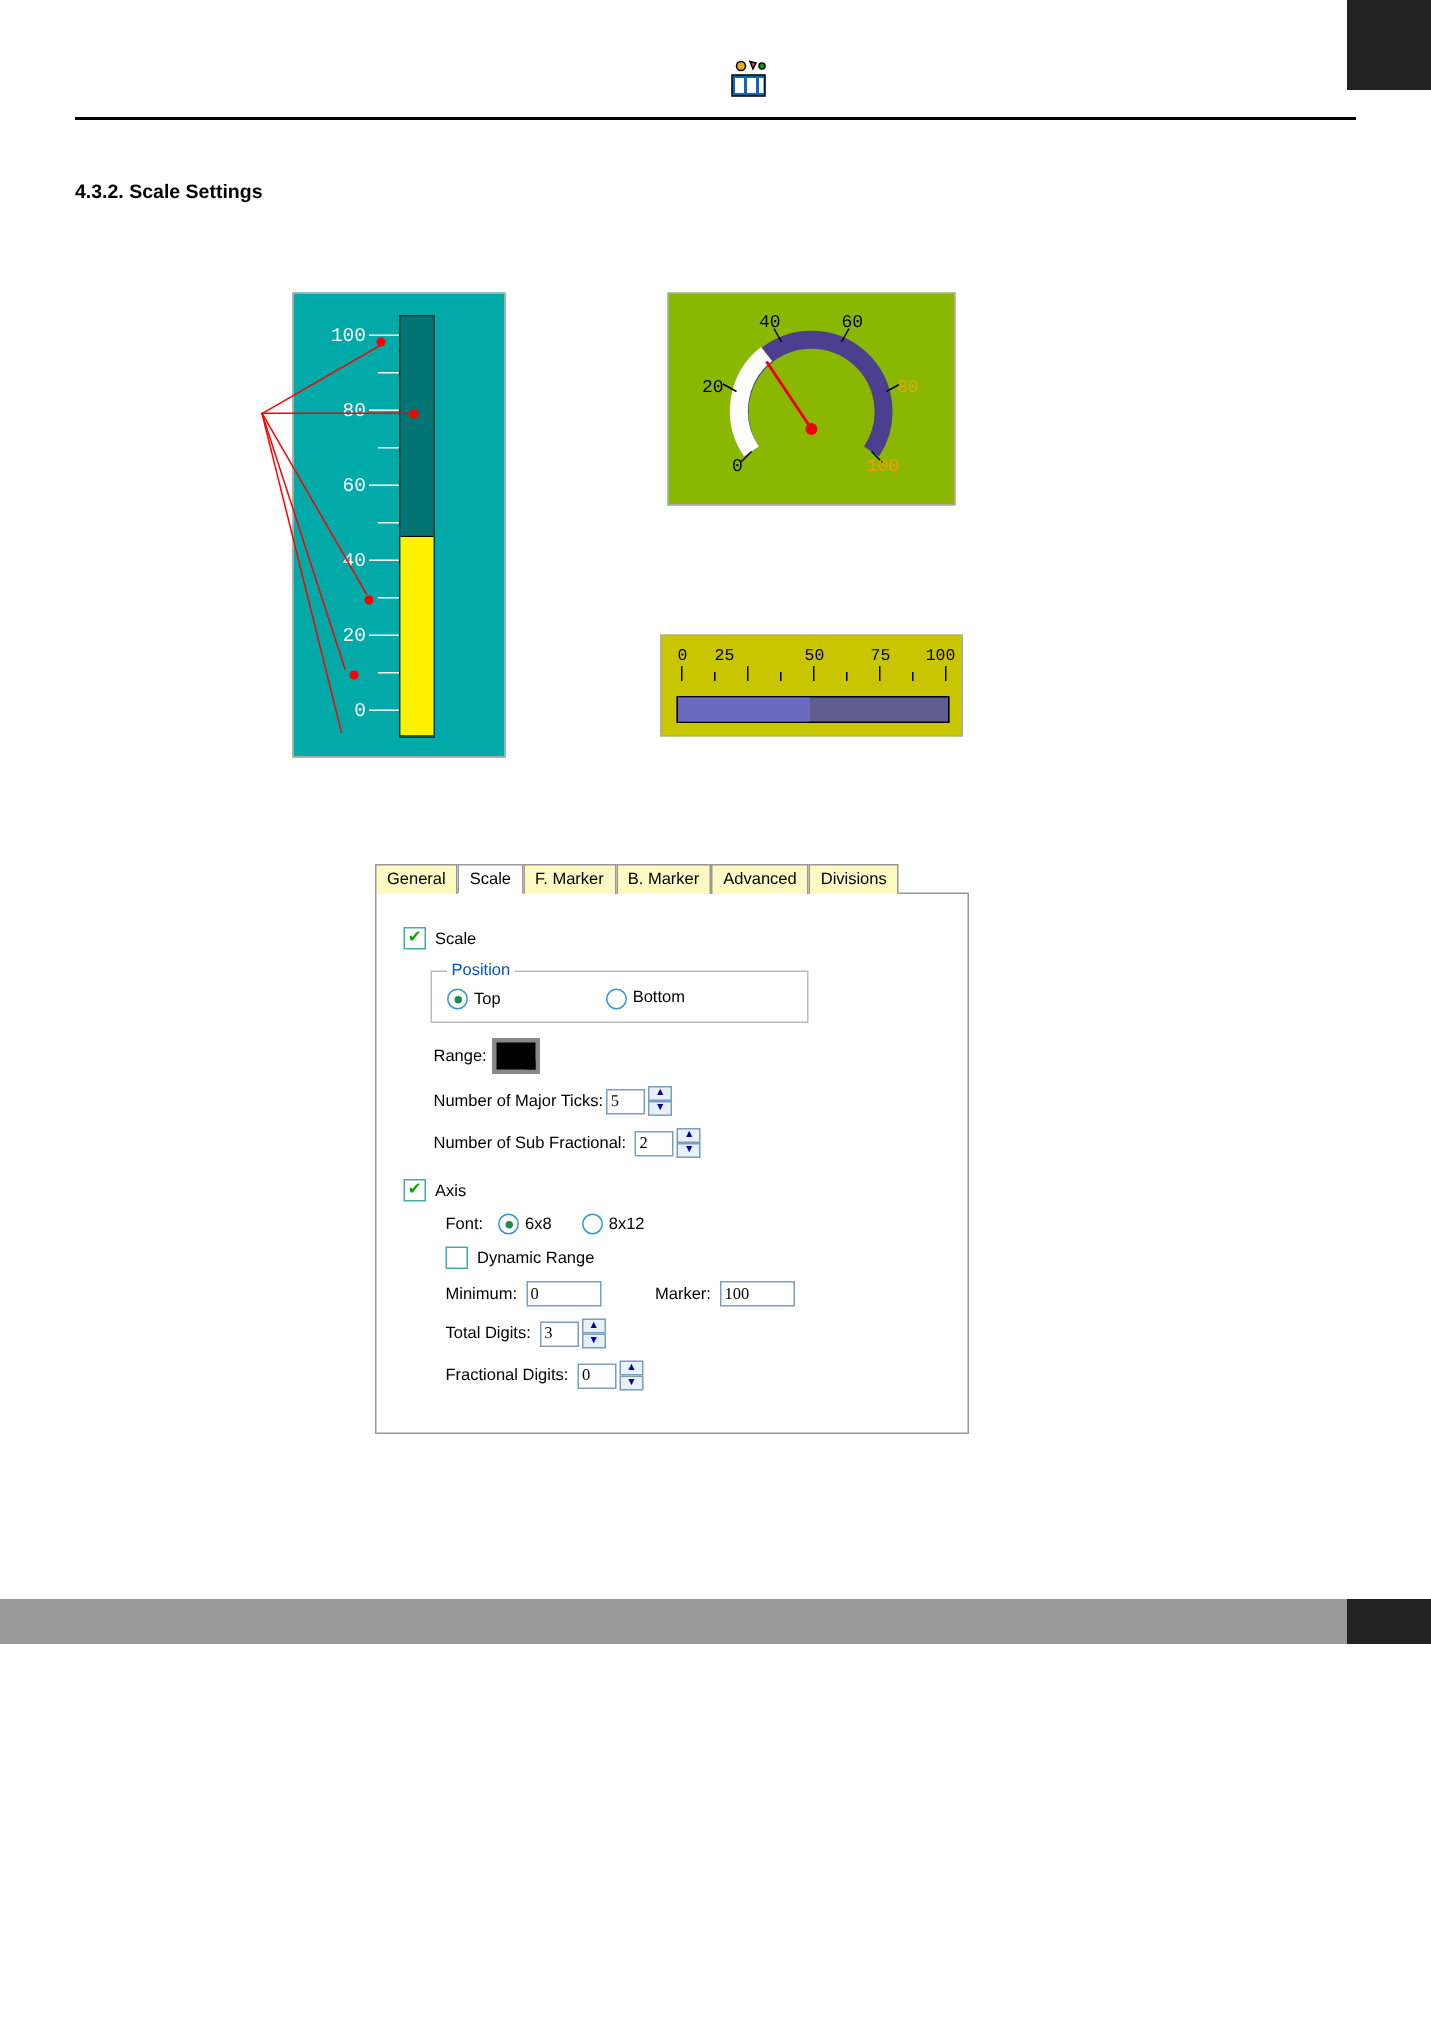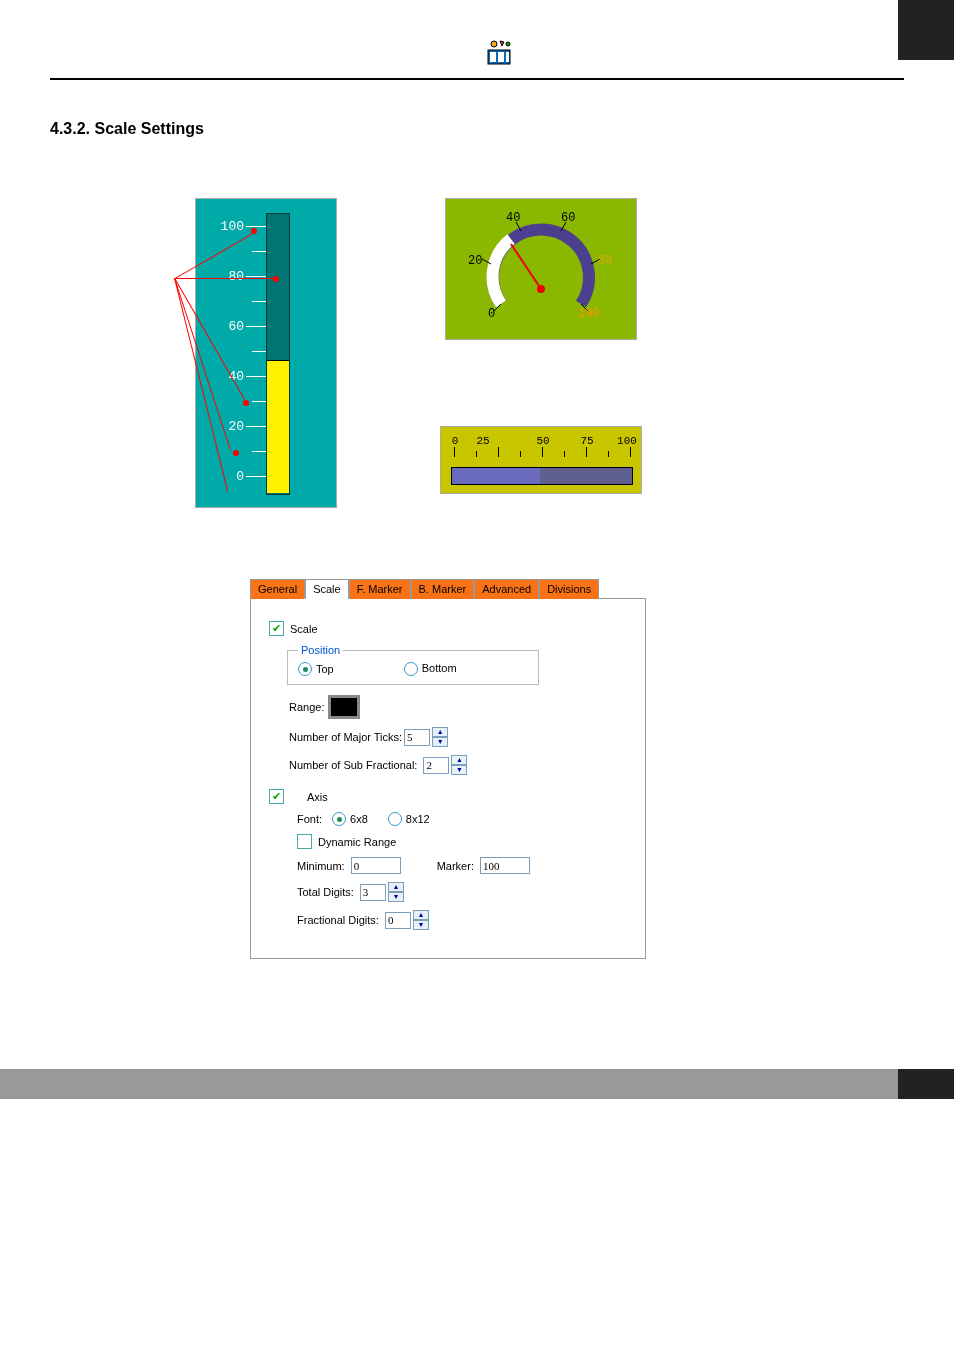--- a/index.html
+++ b/index.html
@@ -25,21 +25,21 @@
   .header-icon svg { width: 30px; height: 30px; }
   .header-right-box {
     position: absolute;
     right: -50px;
     top: 0;
     width: 56px;
     height: 60px;
     background: #222;
   }
   h1.section-title {
-    font-size: 16px;
+    font-size: 13px;
     font-weight: bold;
     margin: 40px 0 40px 50px;
   }
   .illustration-area {
     position: relative;
     width: 640px;
     margin: 60px auto 0 195px;
     height: 320px;
   }
 
@@ -151,21 +151,21 @@
   }
   .tabstrip {
     display: flex;
     border-bottom: 1px solid #999;
   }
   .tab {
     padding: 3px 7px;
     border: 1px solid #999;
     border-bottom: none;
     margin-right: 0px;
-    background: #f97316;
+    background: #fef9c3;
     position: relative;
     top: 1px;
     cursor: pointer;
   }
   .tab.active {
     background: #fff;
     border-bottom: 1px solid #fff;
   }
   .tab-panel {
     border: 1px solid #999;
@@ -447,21 +447,21 @@
 
     <div class="input-row indent">
       <span style="margin-right:6px;">Number of Sub Fractional:</span>
       <input class="num-input" value="2" style="">
       <span class="spinner">
           <span>▲</span>
           <span>▼</span>
         </span>
     </div>
 
-    <div class="checkbox-row" style="margin-top:14px;gap:17px;">
+    <div class="checkbox-row" style="margin-top:14px;">
       <span class="checkbox checked"></span>
       <span>Axis</span>
     </div>
 
 
     <div class="radio-row indent2">
       <span style="margin-right:10px;">Font:</span>
       <span class="radio selected"></span>
       <span style="margin-right:20px;">6x8</span>
       <span class="radio"></span>

